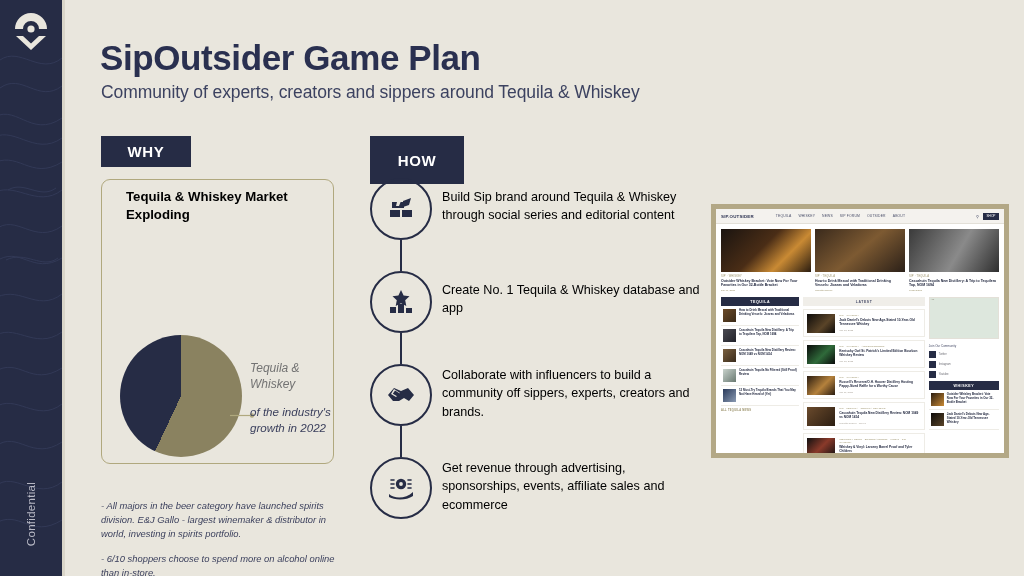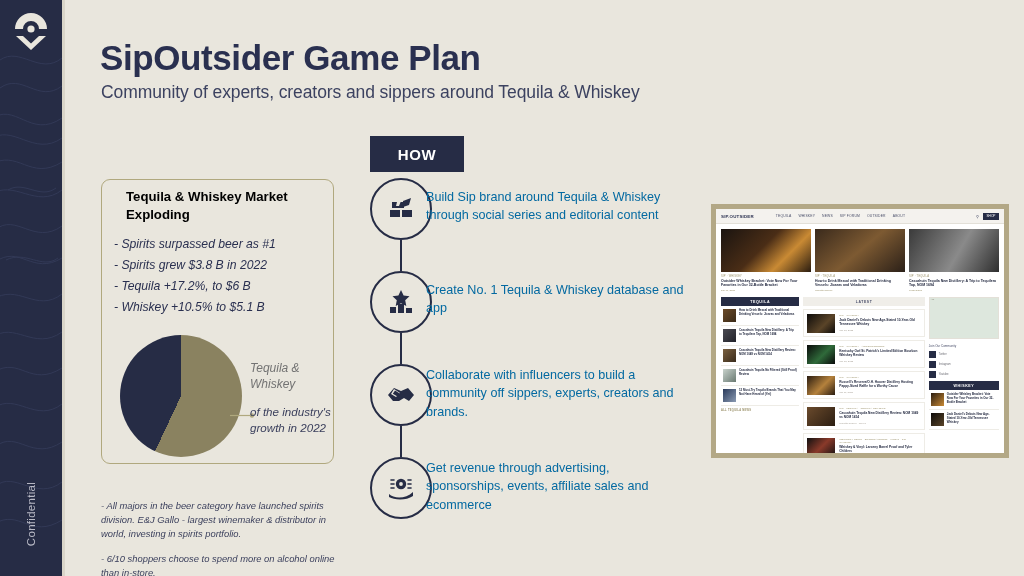--- a/index.html
+++ b/index.html
@@ -35,21 +35,21 @@
     font-size: 17.5px; color: #3c4260; letter-spacing: -.1px; text-align: center;
   }
 
   
   .badge {
     position: absolute; background: #262c45; color: #ffffff;
     font-size: 15px; font-weight: bold; letter-spacing: .6px;
     display: flex; align-items: center; justify-content: center;
   }
   .badge-why { left: 101px; top: 136px; width: 90px; height: 31px; }
-  .badge-how { left: 370px; top: 136px; width: 94px; height: 36px; }
+  .badge-how { left: 370px; top: 136px; width: 94px; height: 48px; }
 
   
   .why-card {
     position: absolute; left: 101px; top: 179px; width: 233px; height: 285px;
     border: 1.6px solid #b0a87e; border-radius: 9px; background: transparent;
   }
   .why-head {
     position: absolute; left: 24px; top: 8px; width: 200px;
     font-size: 13.2px; font-weight: bold; color: #000000; line-height: 1.38;
   }
@@ -82,22 +82,22 @@
 
   
   .steps { position: absolute; left: 370px; top: 178px; width: 330px; height: 360px; }
   .step { position: absolute; left: 0; width: 330px; height: 62px; }
   .step-circle {
     position: absolute; left: 0; top: 0; width: 62px; height: 62px;
     border: 2.6px solid #262c45; border-radius: 50%;
     display: flex; align-items: center; justify-content: center;
   }
   .step-text {
-    position: absolute; left: 56px; width: 258px;
-    font-size: 12.6px; color: #0369a1; line-height: 1.45;
+    position: absolute; left: 72px; width: 258px;
+    font-size: 12.6px; color: #000000; line-height: 1.45;
   }
   .connector { position: absolute; left: 30px; width: 2.2px; background: #262c45; }
 
   
   .mock-frame {
     position: absolute; left: 711px; top: 204px; width: 298px; height: 254px;
     background: #b3a886; padding: 5px;
   }
   .mock { width: 100%; height: 100%; background: #ffffff; overflow: hidden; position: relative; }
   .mock-nav {
@@ -183,28 +183,23 @@
       <circle cx="23" cy="20" r="3.6" fill="#e9e6dd"></circle>
       <path d="M8 27 L23 41 L38 27 L31 27 L23 34.5 L15 27 Z" fill="#e9e6dd"></path>
     </svg>
     <div class="rail-confidential">Confidential</div>
   </div>
   <div class="rail-edge"></div>
 
   <div class="title">SipOutsider Game Plan</div>
   <div class="subtitle">Community of experts, creators and sippers around Tequila &amp; Whiskey</div>
 
+  <div class="badge badge-why">WHY</div>
   <div class="why-card">
     <div class="why-head">Tequila &amp; Whiskey Market Exploding</div>
-    <div class="why-list">
-      <div>- Spirits surpassed beer as #1</div>
-      <div>- Spirits grew $3.8 B in 2022</div>
-      <div>- Tequila +17.2%, to $6 B</div>
-      <div>- Whiskey +10.5% to $5.1 B</div>
-    </div>
 
     <div class="pie-wrap">
       <div class="pie" id="pie" style="background: conic-gradient(rgb(138, 130, 96) 0deg, rgb(138, 130, 96) 205.2deg, rgb(38, 44, 69) 205.2deg, rgb(38, 44, 69) 360deg);"></div>
     </div>
 
     <svg class="leader" viewBox="0 0 26 9">
       <line x1="0" y1="4.5" x2="20" y2="4.5" stroke="#b0a87e" stroke-width="1.2"></line>
       <circle cx="22" cy="4.5" r="2.2" fill="#b0a87e"></circle>
     </svg>
 

